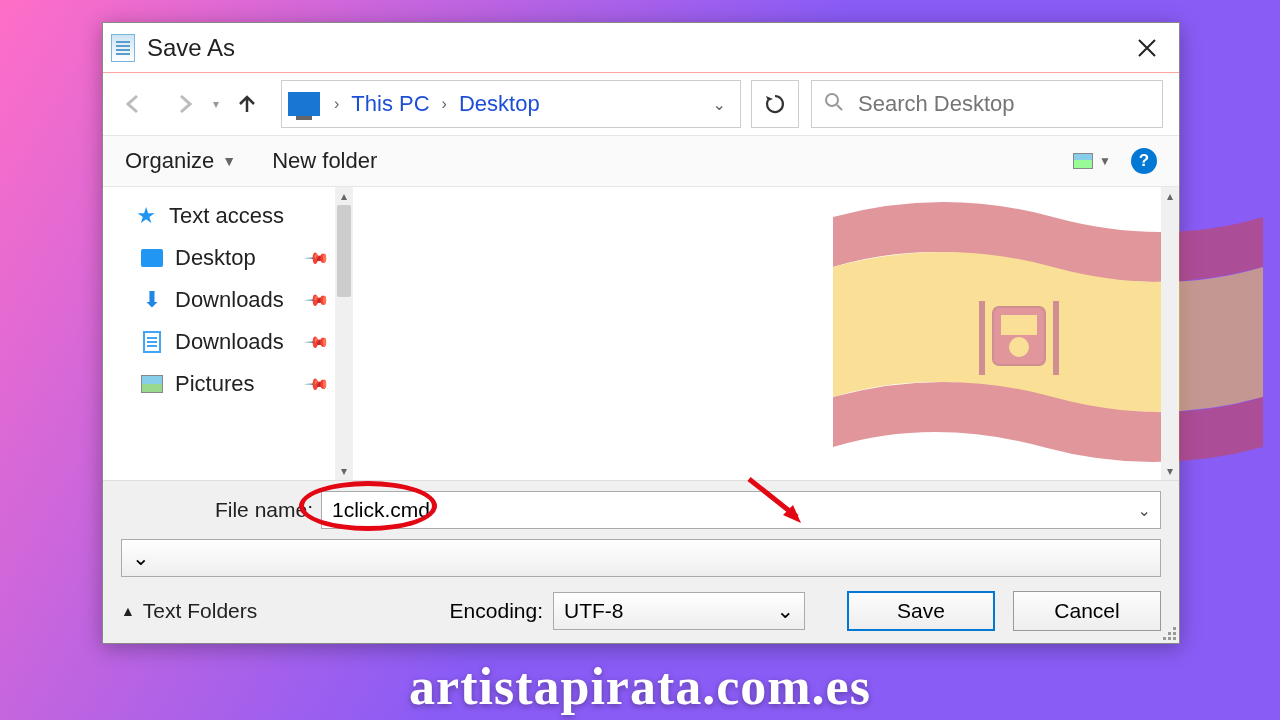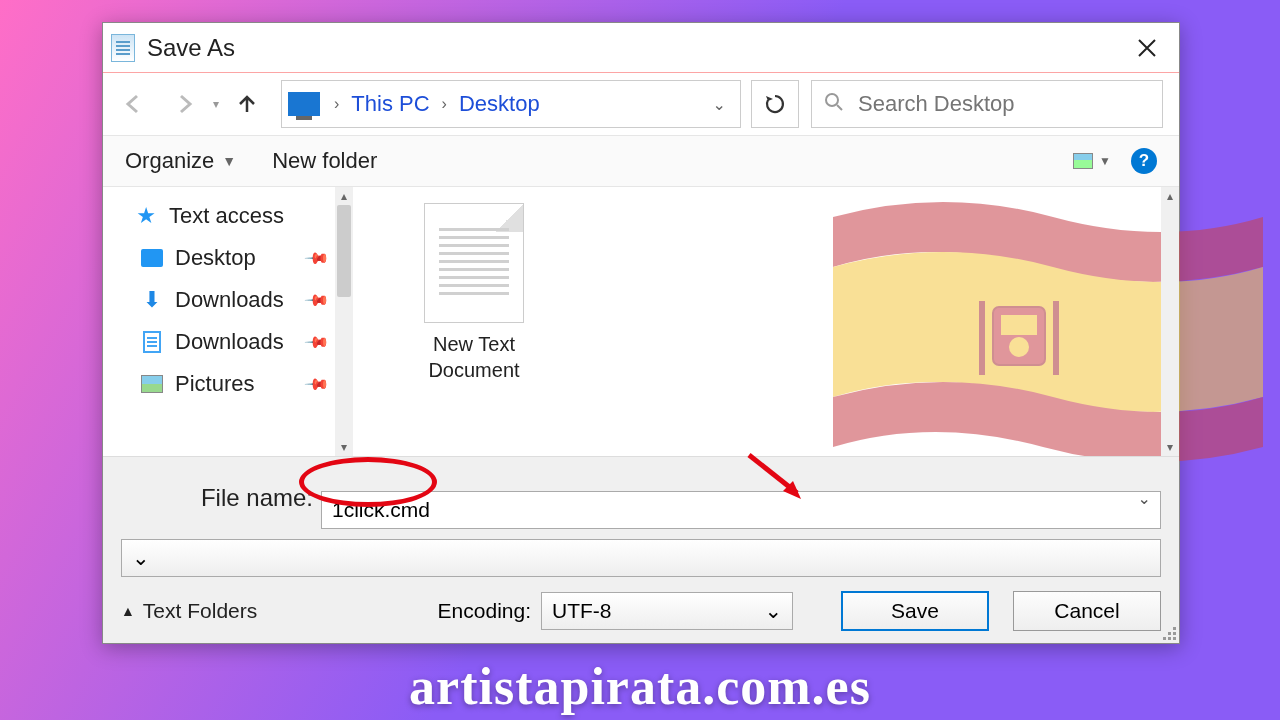--- a/index.html
+++ b/index.html
@@ -49,32 +49,32 @@
 .file-area { flex: 1; background: #fff; position: relative; padding: 16px; }
 .fa-scroll { position: absolute; right: 0; top: 0; bottom: 0; width: 18px; background: #f0f0f0; }
 .file-item { width: 130px; text-align: center; cursor: pointer; margin-left: 40px; }
 .file-thumb { width: 100px; height: 120px; margin: 0 auto 8px; background: #fff; border: 1px solid #ccc; position: relative; }
 .file-thumb::before { content: ""; position: absolute; top: 0; right: 0; width: 28px; height: 28px; background: linear-gradient(135deg, transparent 50%, #e0e0e0 50%); }
 .file-thumb::after { content: ""; position: absolute; left: 14px; right: 14px; top: 24px; height: 3px; background: #d0d0d0; box-shadow: 0 8px 0 #d0d0d0, 0 16px 0 #d0d0d0, 0 24px 0 #d0d0d0, 0 32px 0 #d0d0d0, 0 40px 0 #d0d0d0, 0 48px 0 #d0d0d0, 0 56px 0 #d0d0d0, 0 64px 0 #d0d0d0; }
 .file-label { font-size: 20px; color: #222; line-height: 1.3; }
 .flag-overlay { position: absolute; left: 470px; top: -10px; width: 450px; height: 310px; opacity: 0.55; pointer-events: none; }
 .bottom-panel { background: #f0f0f0; border-top: 1px solid #ddd; padding: 10px 18px 12px; position: relative; }
 .field-row { display: flex; align-items: center; margin-bottom: 10px; }
-.field-label { width: 200px; text-align: right; font-size: 24px; color: #222; padding-right: 8px; }
+.field-label { width: 200px; text-align: right; font-size: 21px; color: #222; padding-right: 8px; }
 .field-input-wrap { flex: 1; position: relative; }
-.field-input { width: 100%; height: 38px; border: 1px solid #aaa; background: #fff; font-size: 21px; padding: 0 10px; margin-top: 24px; }
+.field-input { width: 100%; height: 38px; border: 1px solid #aaa; background: #fff; font-size: 21px; padding: 0 10px; }
 .field-select { width: 100%; height: 38px; border: 1px solid #aaa; background: linear-gradient(180deg,#fff,#eee); font-size: 21px; padding: 0 10px; display: flex; align-items: center; justify-content: space-between; cursor: pointer; }
 .dropdown-chevron-in { position: absolute; right: 10px; top: 50%; transform: translateY(-50%); color: #555; pointer-events: none; }
 .circle-highlight { position: absolute; left: -22px; top: -10px; width: 138px; height: 50px; border: 5px solid #e30613; border-radius: 50%; pointer-events: none; z-index: 5; }
 .action-row { display: flex; align-items: center; margin-top: 14px; }
 .hide-folders { display: flex; align-items: center; gap: 8px; font-size: 21px; color: #222; cursor: pointer; }
 .action-spacer { flex: 1; }
 .enc-label { font-size: 21px; margin-right: 10px; }
 .enc-select { width: 252px; height: 38px; border: 1px solid #aaa; background: linear-gradient(180deg,#fff,#eee); font-size: 21px; padding: 0 10px; display: flex; align-items: center; justify-content: space-between; margin-right: 24px; cursor: pointer; gap: 8px; }
-.dlg-btn { width: 148px; height: 40px; font-size: 21px; border: 1px solid #999; background: linear-gradient(180deg,#fdfdfd,#eee); cursor: pointer; margin-left: 24px; }
+.dlg-btn { width: 148px; height: 40px; font-size: 21px; border: 1px solid #999; background: linear-gradient(180deg,#fdfdfd,#eee); cursor: pointer; margin-left: 18px; }
 .dlg-btn.primary { border: 2px solid #0078d4; }
 .arrow-annot { position: absolute; left: 640px; top: -8px; width: 70px; height: 56px; pointer-events: none; z-index: 6; }
 .resize-grip { position: absolute; right: 2px; bottom: 2px; width: 16px; height: 16px; }
 .resize-grip span { position: absolute; width: 3px; height: 3px; background: #999; }
 .watermark { position: absolute; left: 0; right: 0; bottom: 4px; text-align: center; font-size: 52px; font-weight: 800; color: #fff; letter-spacing: 1px; text-shadow: 0 2px 6px rgba(0,0,0,0.35); font-family: Liberation Serif, serif; }
 </style>
 </head>
 <body>
 
 <div class="dialog">
@@ -183,24 +183,20 @@
         <span class="pin">📌</span>
       </div>
       <div class="sb-scroll">
         <div class="sb-scroll-up">▴</div>
         <div class="sb-scroll-thumb"></div>
         <div class="sb-scroll-down" style="position:absolute;bottom:0;left:0;right:0">▾</div>
       </div>
     </div>
 
     <div class="file-area">
-      <div class="file-item">
-        <div class="file-thumb"></div>
-        <div class="file-label">New Text Document</div>
-      </div>
       <svg class="flag-overlay" viewBox="0 0 450 310">
         <path d="M10 40 Q120 10 230 40 T440 40 L440 90 Q330 120 220 90 T10 90 Z" fill="#c8414b"></path>
         <path d="M10 90 Q120 60 230 90 T440 90 L440 220 Q330 250 220 220 T10 220 Z" fill="#f5c842"></path>
         <path d="M10 220 Q120 190 230 220 T440 220 L440 270 Q330 300 220 270 T10 270 Z" fill="#c8414b"></path>
         <g transform="translate(170,130)">
           <rect x="0" y="0" width="52" height="58" rx="6" fill="#c8414b" stroke="#a83239" stroke-width="2"></rect>
           <rect x="8" y="8" width="36" height="20" fill="#f5c842"></rect>
           <circle cx="26" cy="40" r="10" fill="#f5c842"></circle>
           <rect x="-14" y="-6" width="6" height="74" fill="#a83239"></rect>
           <rect x="60" y="-6" width="6" height="74" fill="#a83239"></rect>

